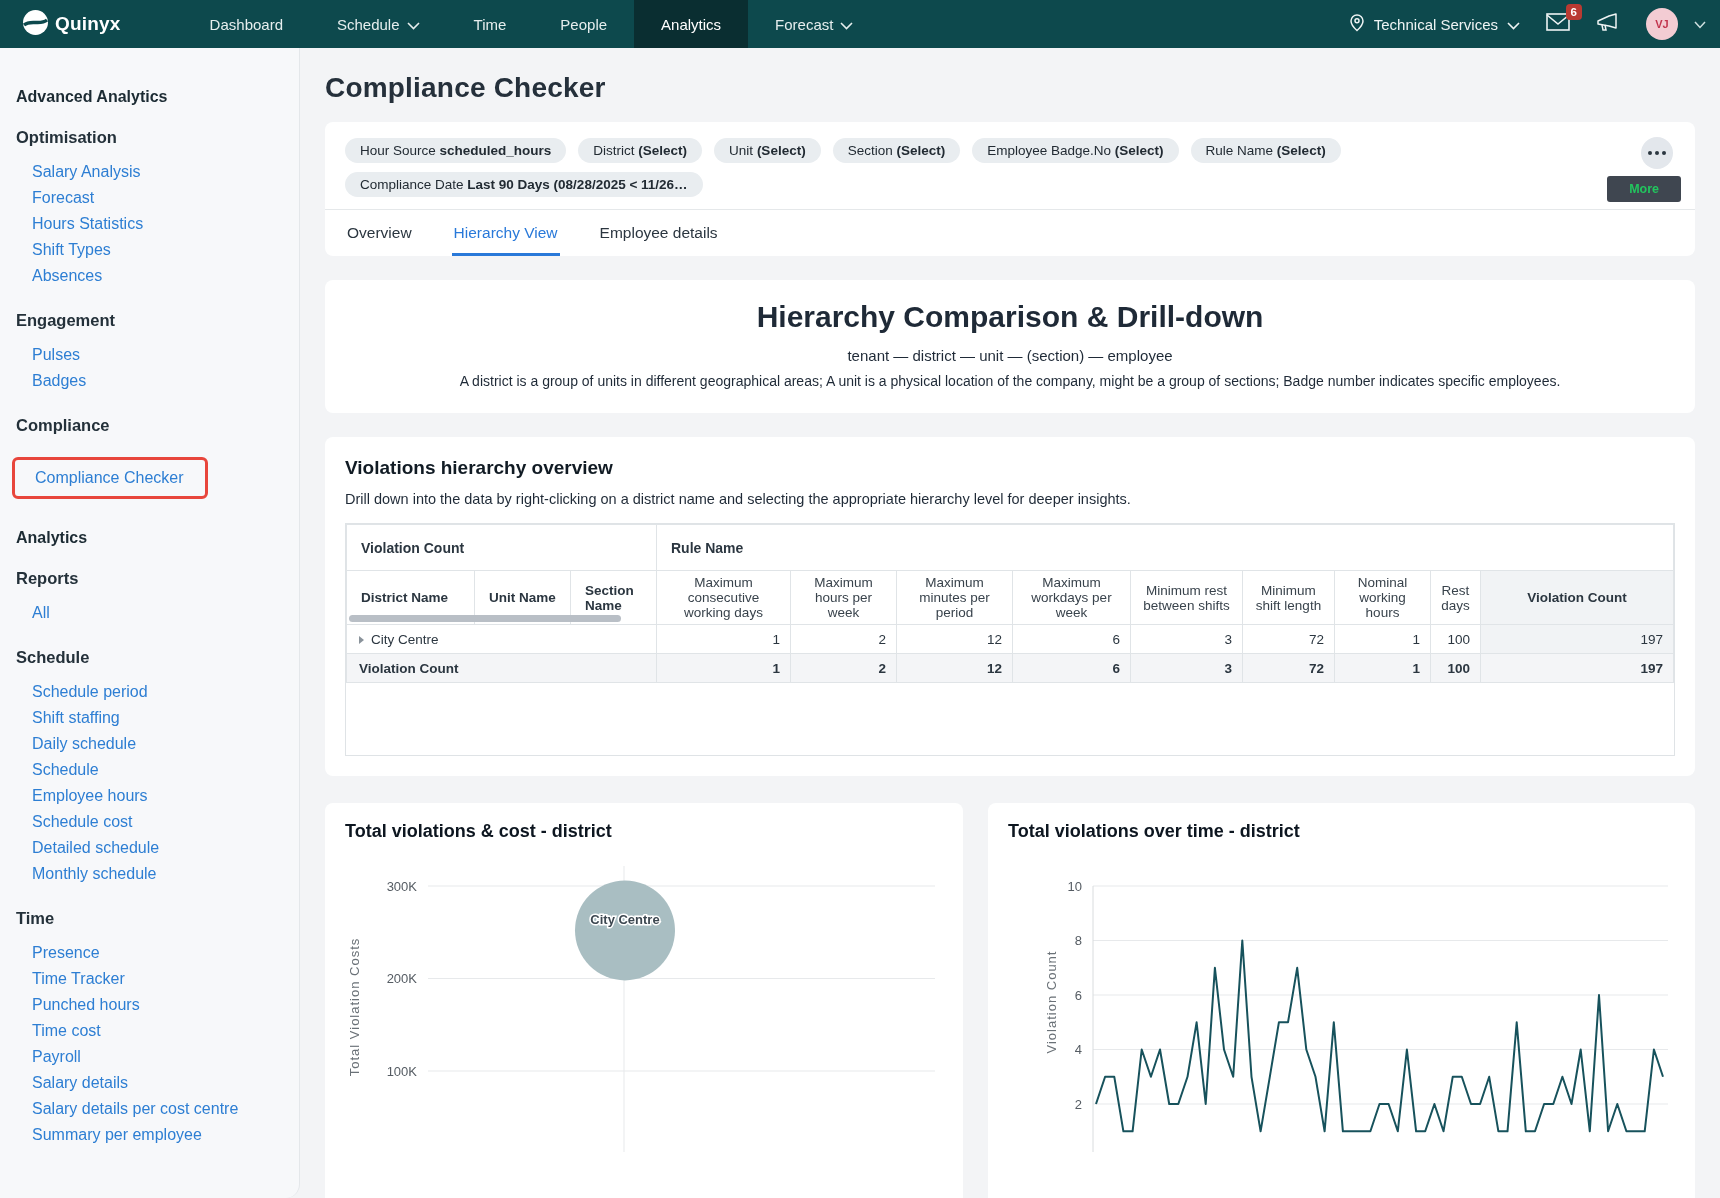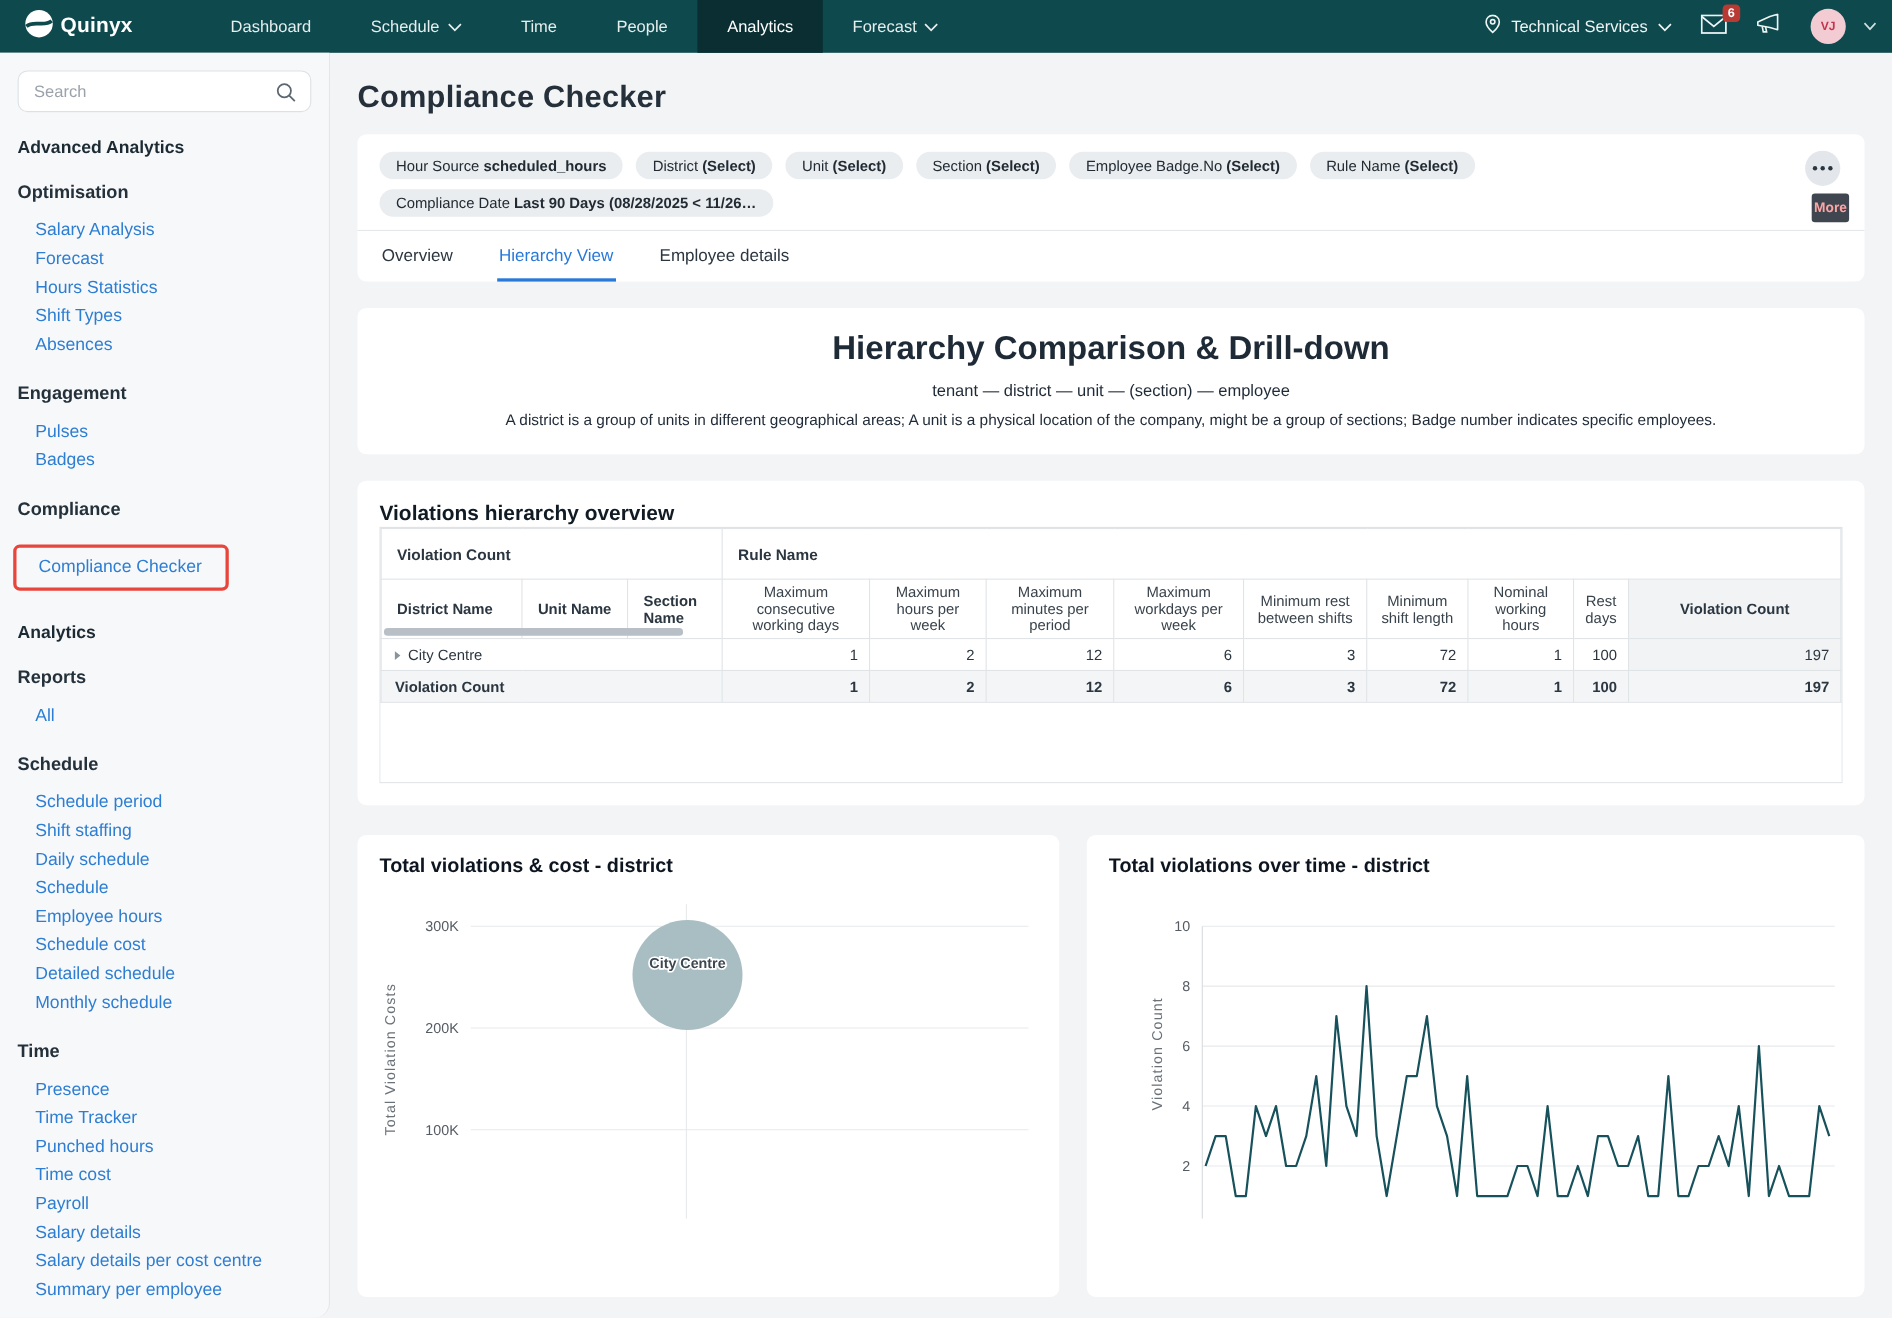--- a/index.html
+++ b/index.html
@@ -72,22 +72,22 @@
     color:#222b33; white-space:nowrap; cursor:pointer;text-align:right;
   }
   .chip b { font-weight:bold; }
   .more-btn {
     position:absolute; top:15px; right:22px; width:32px; height:32px; border-radius:50%;
     background:#e3e7ec; border:none; cursor:pointer; display:flex; align-items:center;
     justify-content:center; gap:3px;
   }
   .more-btn i { width:4px; height:4px; border-radius:50%; background:#2b3640; display:block; }
   .more-tooltip {
-    position:absolute; top:54px; right:14px; background:#3f4650; color:#fca5a5;
-    font-size:12.5px; font-weight:bold; padding:6px 2px; border-radius:3px; z-index:5;
+    position:absolute; top:54px; right:14px; background:#3f4650; color:#22c55e;
+    font-size:12.5px; font-weight:bold; padding:6px 22px; border-radius:3px; z-index:5;
   }
   .tabs { border-top:1px solid #e5e8ea; padding:0 20px; display:flex; gap:38px; }
   .tab {
     padding:14px 2px 11px; font-size:15.5px; color:#2b3640; cursor:pointer;
     border-bottom:3px solid transparent;
   }
   .tab.active { color:#2979d9; border-bottom-color:#2979d9; }
   .hier-card { margin-top:24px; text-align:center; padding:20px 30px 24px; }
   .hier-title { font-size:30px; font-weight:800; color:#1f2a37; }
   .hier-sub { font-size:15px; margin-top:13px; color:#1f2a37; }
@@ -202,29 +202,20 @@
       <span>
         <svg width="12" height="8" viewBox="0 0 12 8">
             <polyline points="1,1 6,6.5 11,1" fill="none" stroke="#cfe0e0" stroke-width="1.5"></polyline>
           </svg>
       </span>
     </div>
   </div>
 </header>
 
 <aside class="sidebar">
-  <div class="search-box">
-    <input type="text" placeholder="Search" style="">
-    <span class="search-glyph">
-      <svg width="20" height="20" viewBox="0 0 20 20">
-          <circle cx="8.5" cy="8.5" r="6" fill="none" stroke="#5b6670" stroke-width="1.6"></circle>
-          <line x1="13" y1="13" x2="18" y2="18" stroke="#5b6670" stroke-width="1.6"></line>
-        </svg>
-    </span>
-  </div>
   <div id="sidebar-groups">
       <div class="sb-h1">Advanced Analytics</div>
       <div class="sb-h2">Optimisation</div>
       <ul class="sb-links">
         <li><a class="sb-link">Salary Analysis</a></li>
         <li><a class="sb-link">Forecast</a></li>
         <li><a class="sb-link">Hours Statistics</a></li>
         <li><a class="sb-link">Shift Types</a></li>
         <li><a class="sb-link">Absences</a></li>
       </ul>
@@ -301,20 +292,21 @@
   </section>
 
   <section class="card hier-card">
     <h2 class="hier-title">Hierarchy Comparison &amp; Drill-down</h2>
     <p class="hier-sub">tenant — district — unit — (section) — employee</p>
     <p class="hier-desc">A district is a group of units in different geographical areas; A unit is a physical location of the company, might be a group of sections; Badge number indicates specific employees.</p>
   </section>
 
   <section class="card ov-card">
     <h3 class="ov-title">Violations hierarchy overview</h3>
+    <p class="ov-desc">Drill down into the data by right-clicking on a district name and selecting the appropriate hierarchy level for deeper insights.</p>
     <div class="table-wrap">
       <table id="violations-table">
           <colgroup>
             <col style="width: 128px;">
             <col style="width: 96px;">
             <col style="width: 86px;">
             <col style="width: 134px;">
             <col style="width: 106px;">
             <col style="width: 116px;">
             <col style="width: 118px;">

